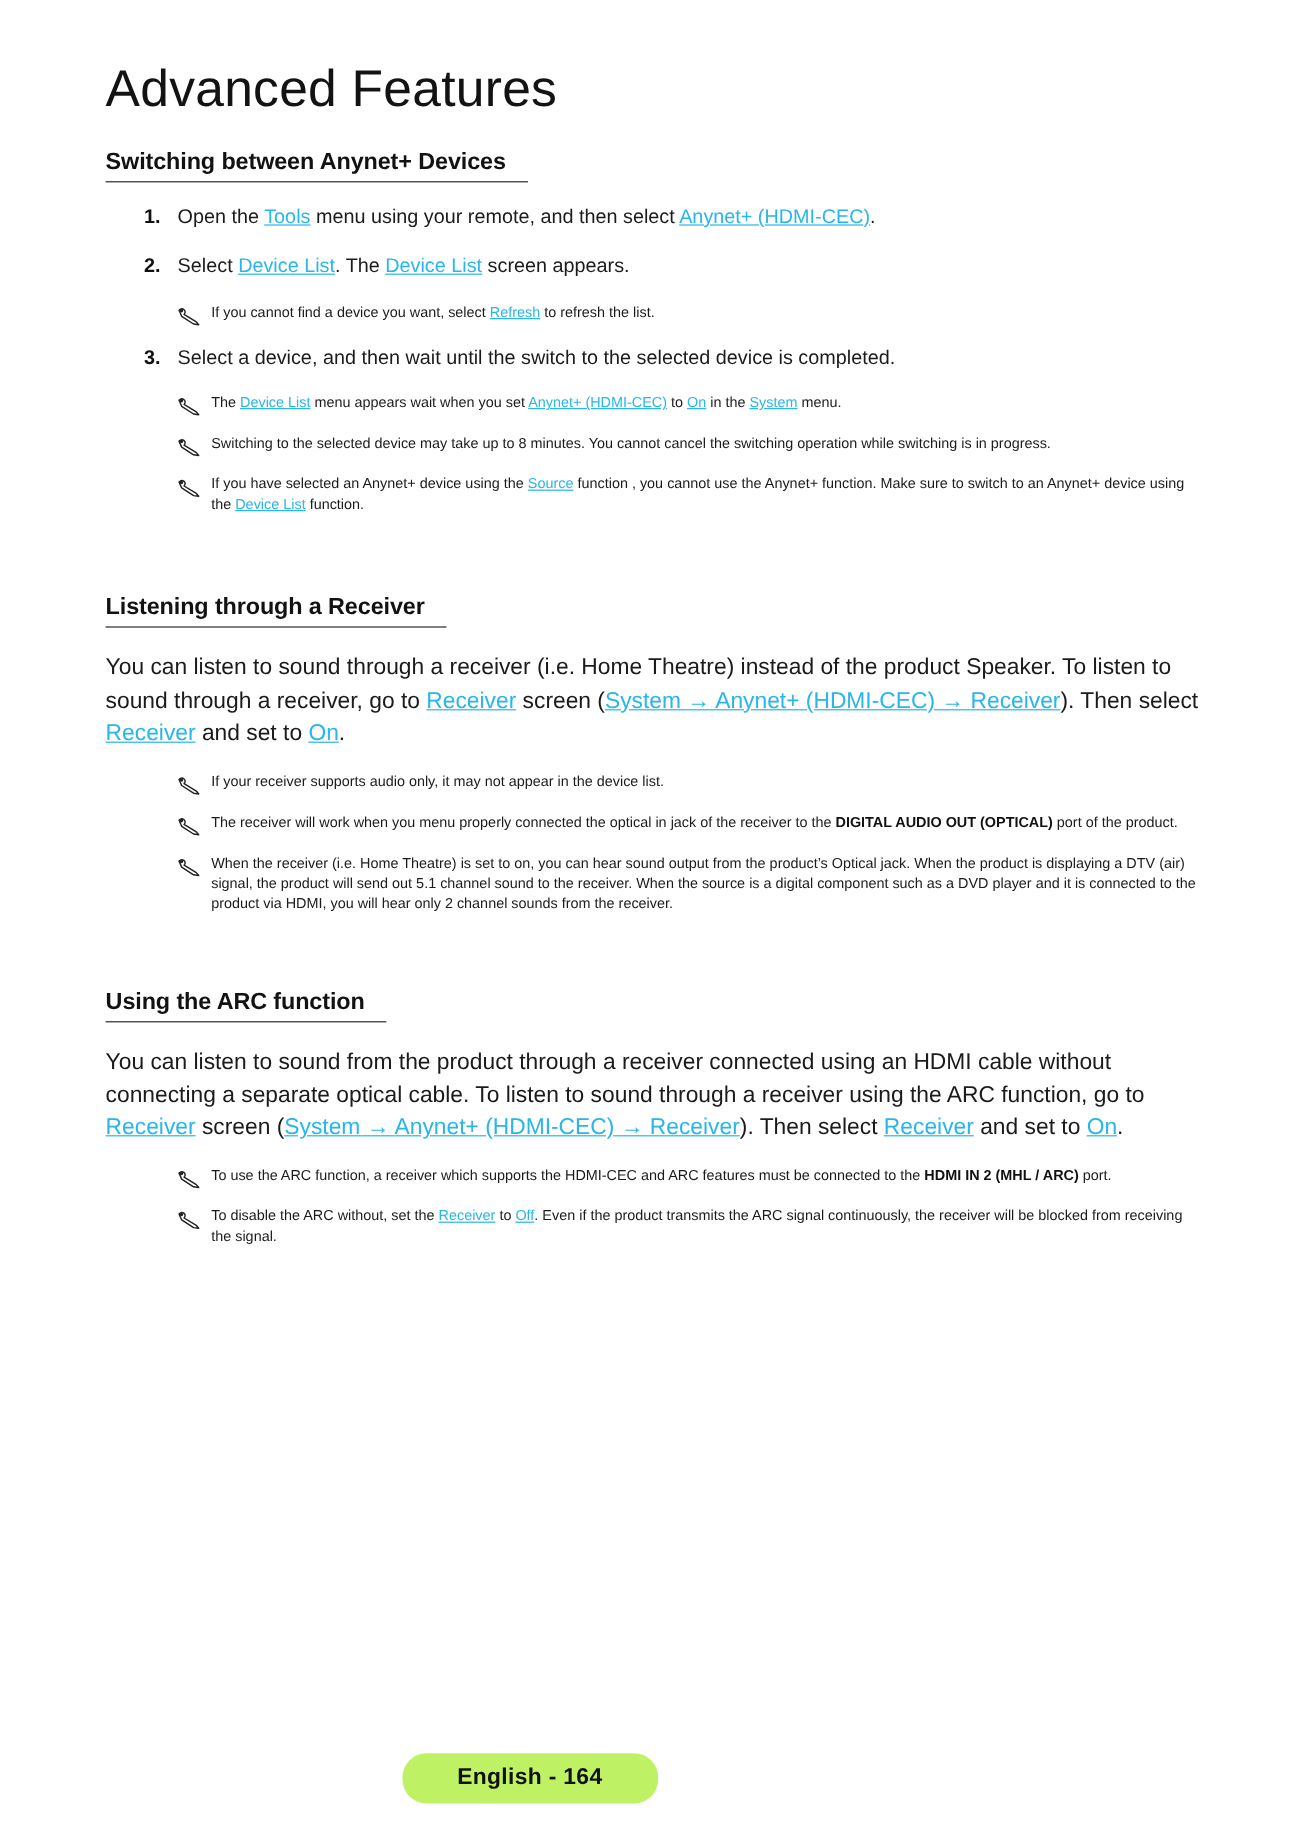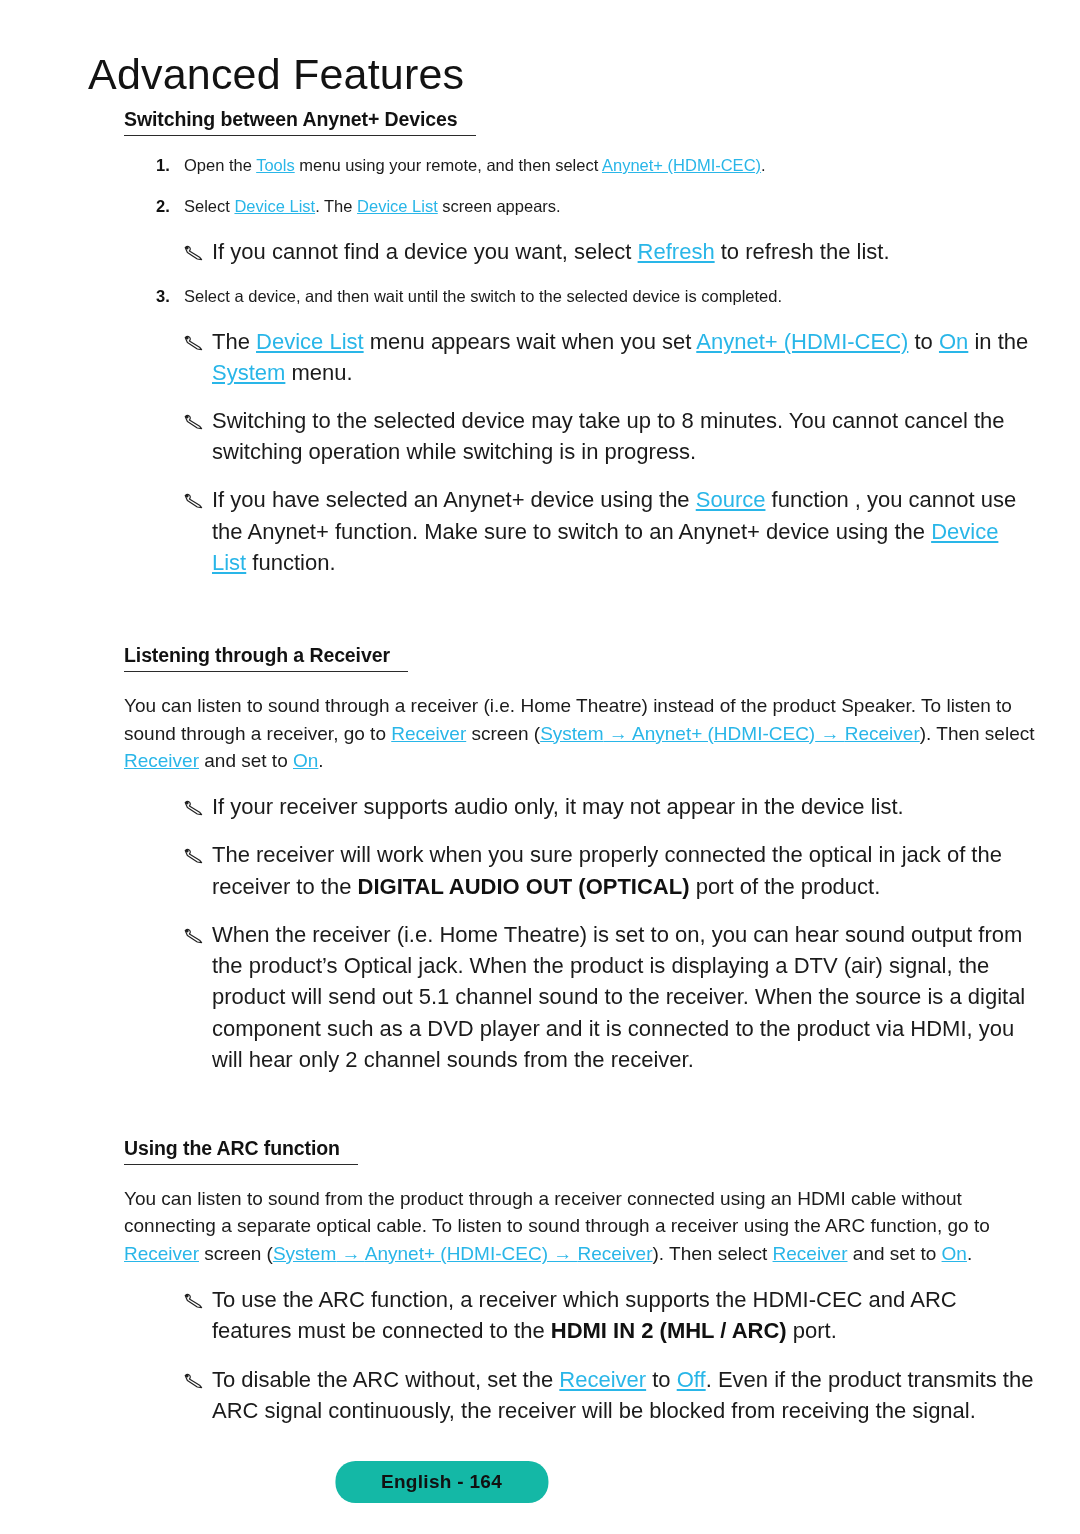--- a/index.html
+++ b/index.html
@@ -33,23 +33,22 @@
     letter-spacing: 0.2px;
     color: #131313;
     line-height: 1.05;
     white-space: nowrap;
   }
 
   
   .content {
     position: absolute;
     left: 88px;
-    top: 108px;
+    top: 124px;
     width: 912px;
-    margin-left: 36px;
   }
 
   
   .section-heading {
     font-size: 19.5px;
     font-weight: bold;
     color: #121212;
     display: inline-block;
     border-bottom: 1.6px solid #2b2b2b;
     padding-bottom: 4px;
@@ -80,21 +79,21 @@
     top: 0;
     font-weight: bold;
     font-size: 16.5px;
     color: #111;
   }
 
   
   .note {
     position: relative;
     padding-left: 88px;
-    font-size: 22px;
+    font-size: 12px;
     line-height: 1.42;
     margin-top: 17px;
     color: #1b1b1b;
   }
   .note .pencil {
     position: absolute;
     left: 58px;
     top: 2px;
     width: 24px;
     height: 18px;
@@ -112,21 +111,21 @@
   
   .k { color: #29b6e8; text-decoration: underline; }
   .b { font-weight: bold; color: #111; }
 
   
   .footer-pill {
     position: absolute;
     left: 50%;
     transform: translateX(-50%);
     top: 1461px;
-    background: #14b8a6;
+    background: #bef264;
     color: #111;
     font-size: 19px;
     font-weight: bold;
     border-radius: 20px;
     padding: 10px 46px;
     letter-spacing: 0.3px;
     white-space: nowrap;
   }
 </style>
 </head>
@@ -217,21 +216,21 @@
         <span><span>If your receiver supports audio only, it may not appear in the device list.</span></span>
       </div>
 
       <div class="note">
         <span class="pencil">
           <svg viewBox="0 0 24 18" width="24" height="18" aria-hidden="true">
             <path d="M3.2 4.6 A3.0 2.6 -28 1 1 7.4 8.0 L17.6 14.2 L19.6 16.6 L15.3 16.0 L5.4 9.6 Z" fill="none" stroke="#222" stroke-width="1.2" stroke-linejoin="round"></path>
             <circle cx="5.2" cy="5.0" r="1.45" fill="#222"></circle>
           </svg>
         </span>
-        <span><span>The receiver will work when you sure properly connected the optical in jack of the receiver to the </span><span class="b">DIGITAL AUDIO OUT (OPTICAL)</span><span> port of the product.</span></span>
+        <span><span>The receiver will work when you menu properly connected the optical in jack of the receiver to the </span><span class="b">DIGITAL AUDIO OUT (OPTICAL)</span><span> port of the product.</span></span>
       </div>
 
       <div class="note">
         <span class="pencil">
           <svg viewBox="0 0 24 18" width="24" height="18" aria-hidden="true">
             <path d="M3.2 4.6 A3.0 2.6 -28 1 1 7.4 8.0 L17.6 14.2 L19.6 16.6 L15.3 16.0 L5.4 9.6 Z" fill="none" stroke="#222" stroke-width="1.2" stroke-linejoin="round"></path>
             <circle cx="5.2" cy="5.0" r="1.45" fill="#222"></circle>
           </svg>
         </span>
         <span><span>When the receiver (i.e. Home Theatre) is set to on, you can hear sound output from the product’s Optical jack. When the product is displaying a DTV (air) signal, the product will send out 5.1 channel sound to the receiver. When the source is a digital component such as a DVD player and it is connected to the product via HDMI, you will hear only 2 channel sounds from the receiver.</span></span>

